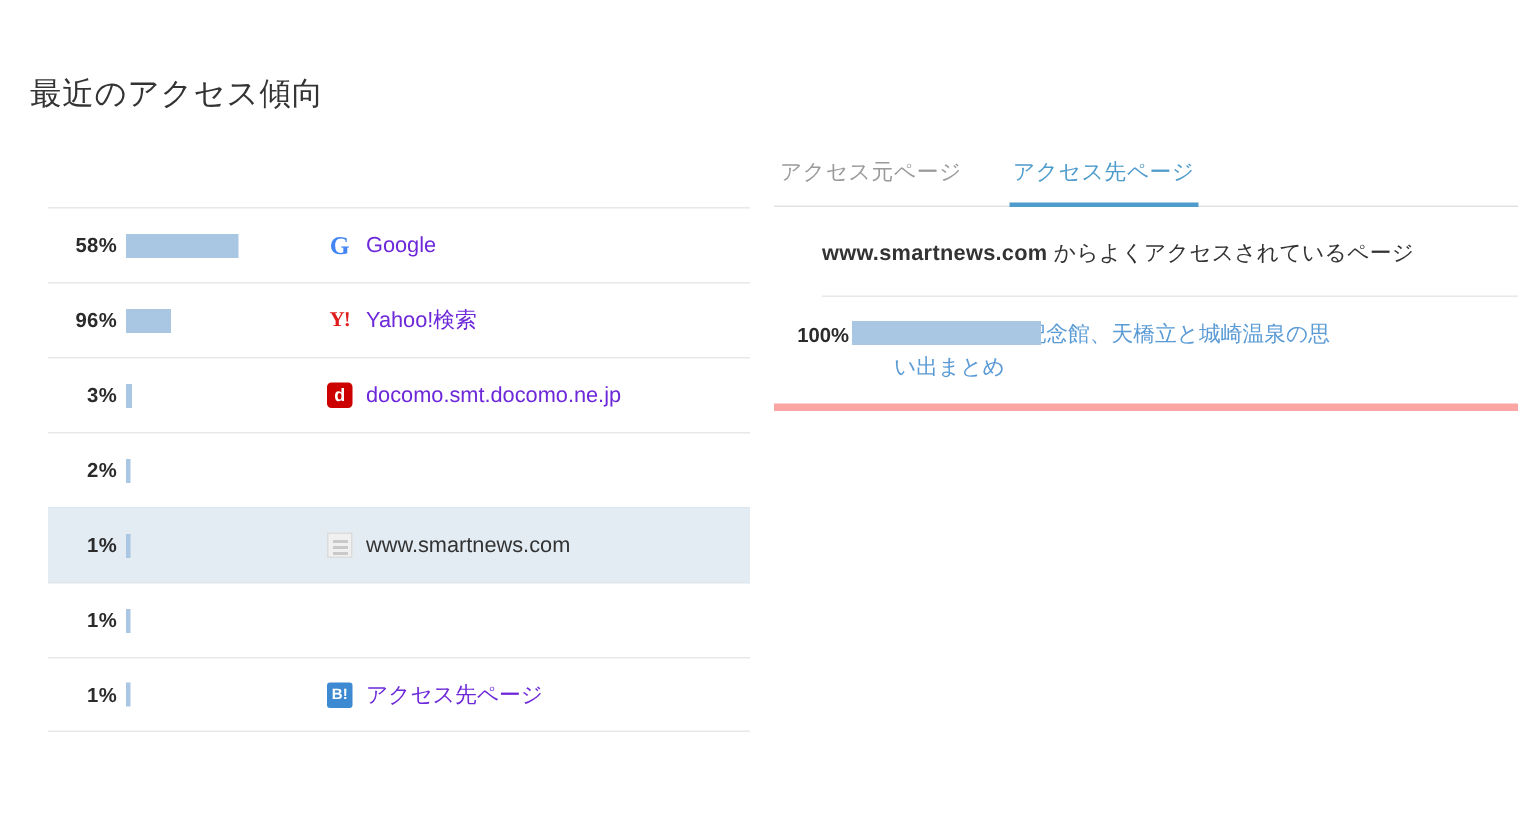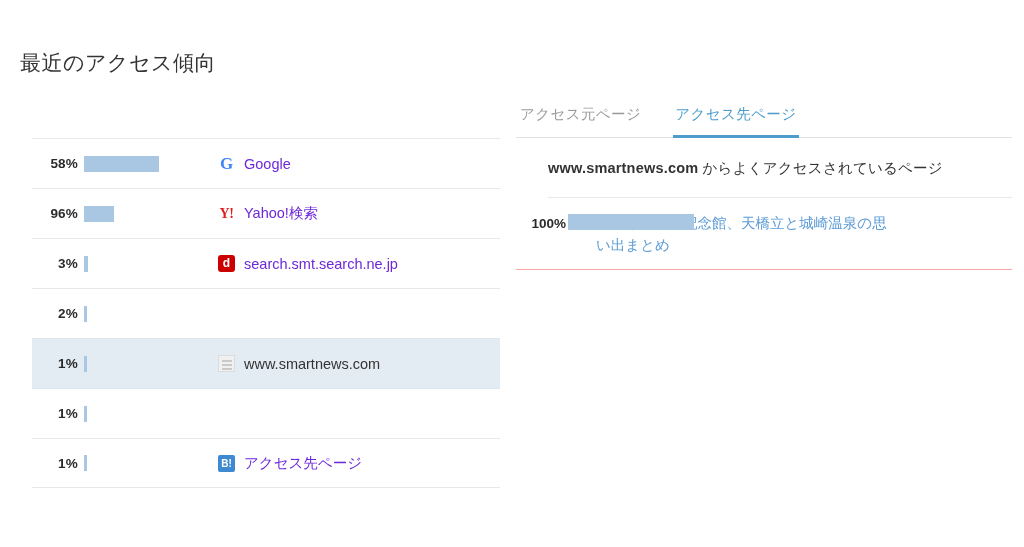--- a/index.html
+++ b/index.html
@@ -212,21 +212,21 @@
     border-bottom: 1px solid #e8e8e8;
     letter-spacing: 0.2px;
     margin-left: 32px;
   }
   .panel-heading .domain {
     font-weight: bold;
   }
   .dest-row {
     position: relative;
     min-height: 56px;
-    border-bottom: 1px solid #fca5a5;
+    border-bottom: 5px solid #fca5a5;
     display: flex;
     align-items: flex-end;
     padding: 14px 0 12px 0;
     box-sizing: border-box;
   }
   .dest-pct {
     position: absolute;
     left: 6px;
     top: 18px;
     width: 44px;
@@ -281,21 +281,21 @@
       </div>
     </div>
 
     <div class="src-row">
       <div class="pct">3%</div>
       <div class="bar-track">
         <div class="bar-fill" style="width:3%"></div>
       </div>
       <div class="site-cell">
         <span class="favicon fav-docomo">d</span>
-        <span class="site-label">search.smt.search.ne.jp</span>
+        <span class="site-label">docomo.smt.docomo.ne.jp</span>
       </div>
     </div>
 
     <div class="src-row">
       <div class="pct">2%</div>
       <div class="bar-track">
         <div class="bar-fill" style="width:2%"></div>
       </div>
     </div>
 

